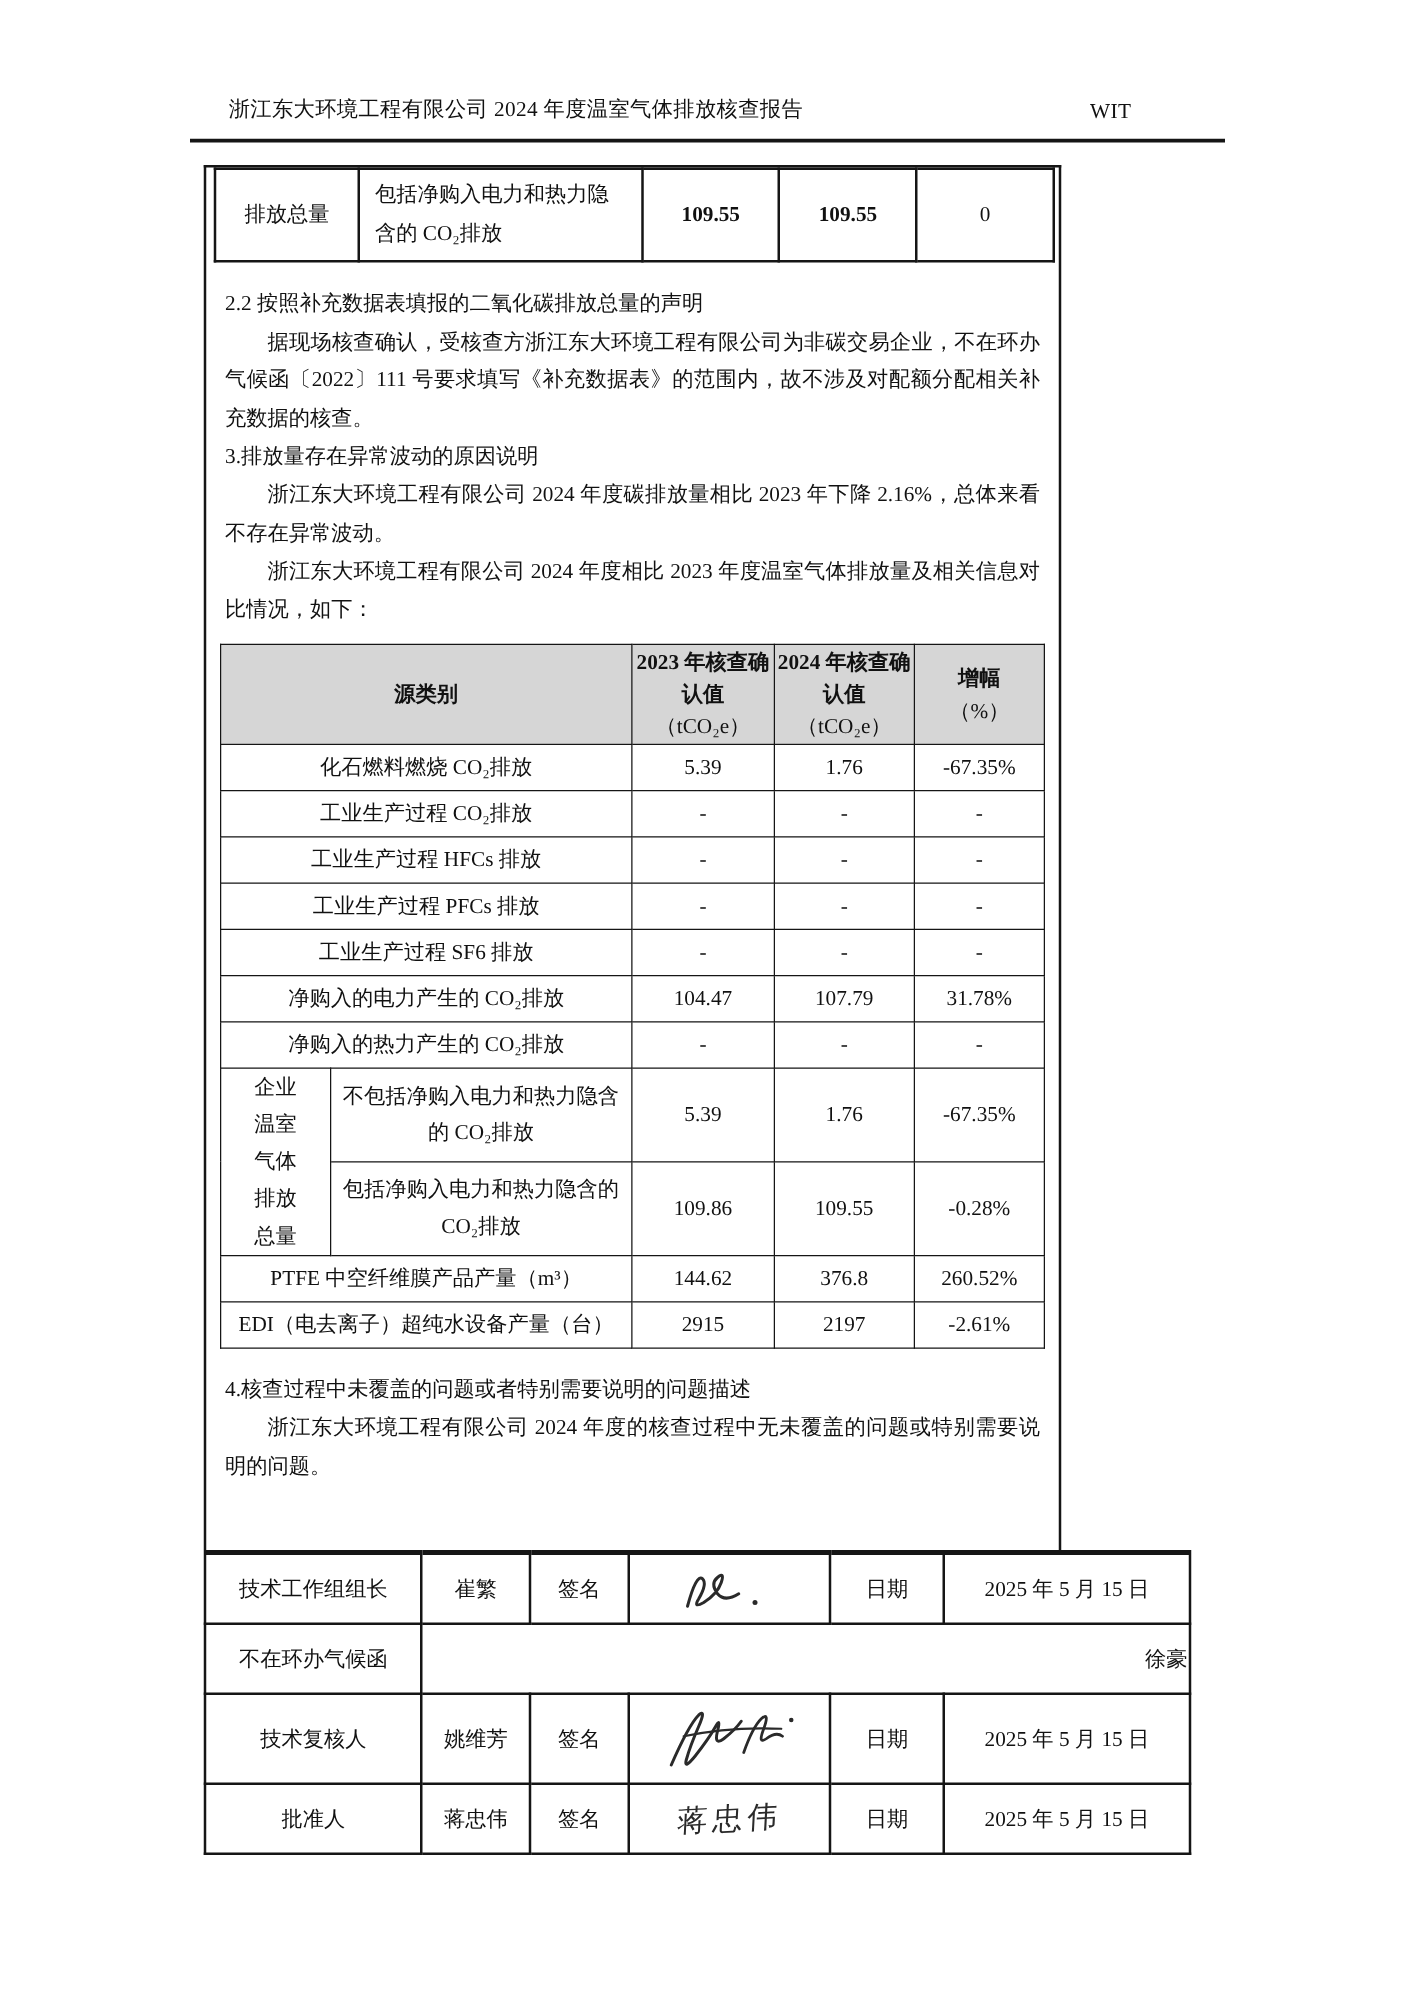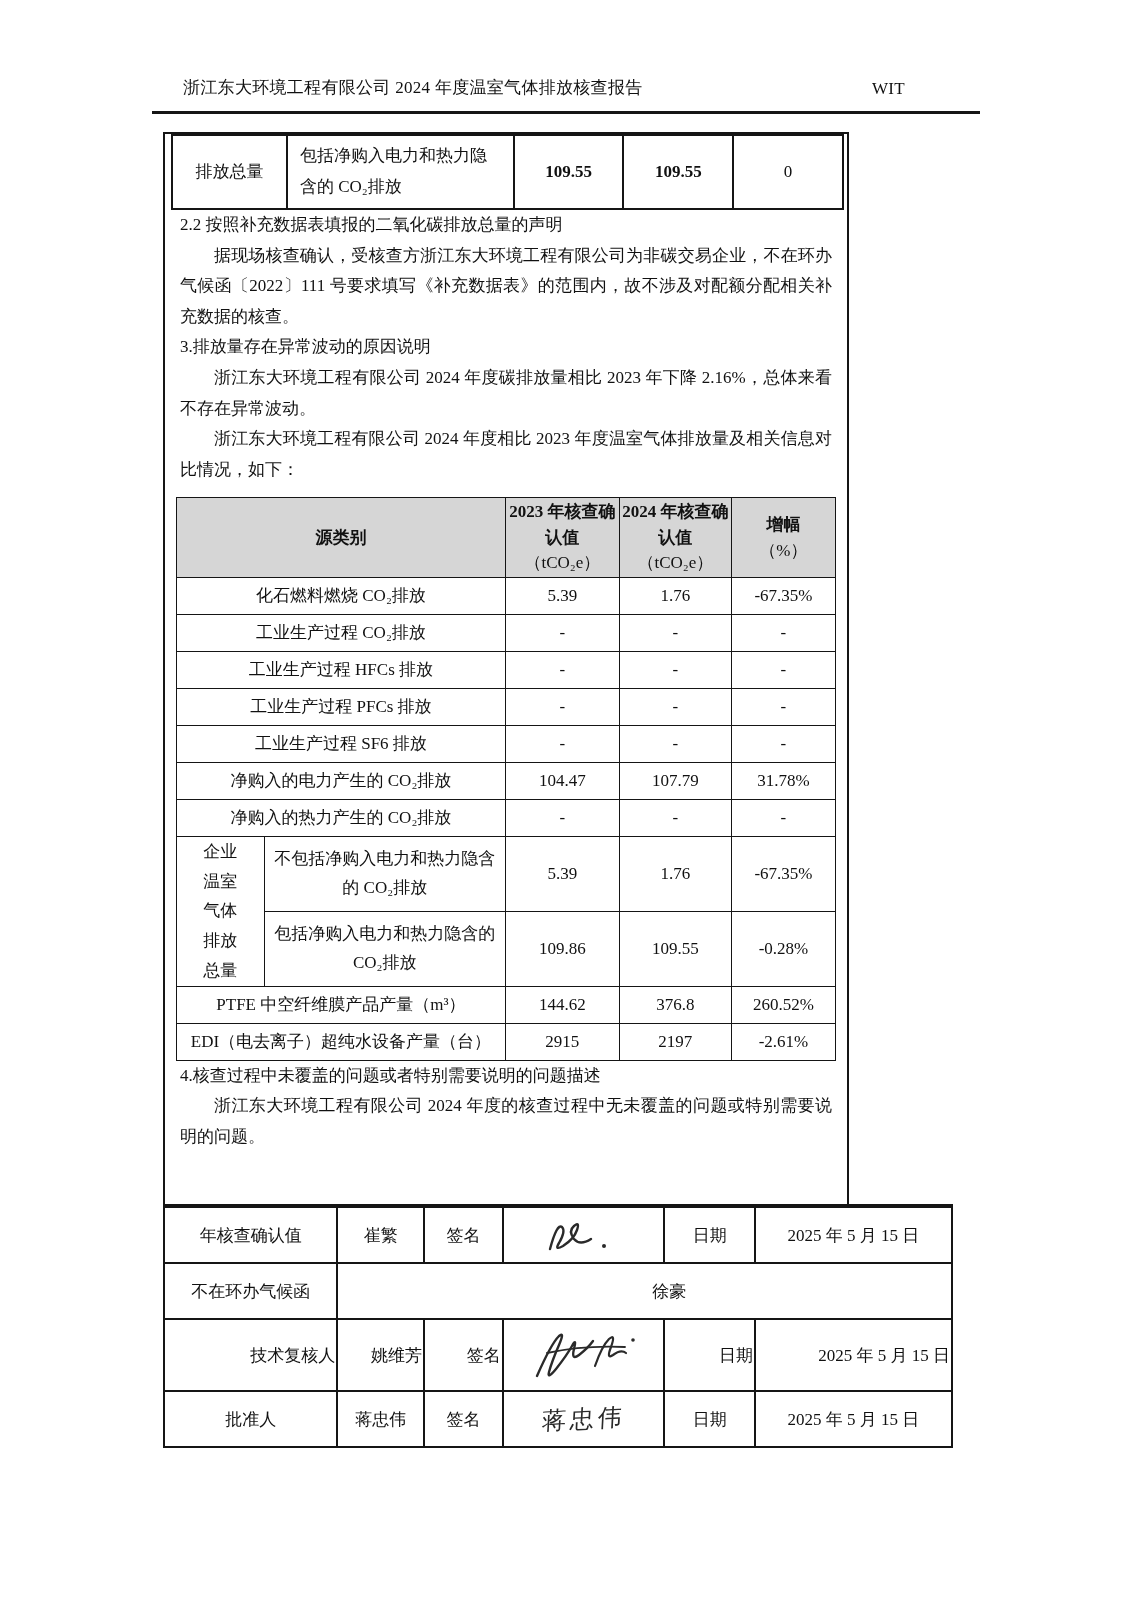--- a/index.html
+++ b/index.html
@@ -26,41 +26,41 @@
 
   
   .carry-table{width:calc(100% - 9px);margin:0 3px 0 6px;font-size:17px;table-layout:fixed;}
   .carry-table td{text-align:center;height:64px;border-width:2px;}
   .carry-table .lbl{width:13%;padding:0 19px;line-height:1.55;}
   .carry-table .desc{width:33.5%;text-align:left;padding:4px 12px;line-height:1.8;}
   .carry-table .val{width:17.5%;}
   .b{font-weight:bold;}
 
   .text-block{margin:0 15px;font-size:17px;line-height:1.8;text-align:justify;}
-  .mt{}
+  .mt{margin-top:18px;}
   .indent{text-indent:2em;}
 
   .cmp-table{width:calc(100% - 22px);margin:12px auto 0;font-size:17px;text-align:center;table-layout:fixed;}
   .cmp-table th{background:#d6d6d6;font-weight:bold;height:74px;line-height:1.5;}
   .cmp-table th .unit{font-weight:normal;display:block;}
   .cmp-table td{height:34px;}
   .cmp-table td.tall{height:58px;}
   .cmp-table td.gdesc{text-align:center;padding:2px 9px;line-height:1.7;}
   .cmp-table td.glabel{padding:0 20px;line-height:1.75;}
 
   .pad-bottom{height:52px;}
 
   .sig-table{width:790px;margin-left:163px;font-size:17px;table-layout:fixed;}
   .sig-table td{border-width:2px;text-align:center;}
   .sig-table tr:first-child td{border-top-width:4px;}
   .sig-table .r1 td{height:52px;}
   .sig-table .r2 td{height:52px;}
-  .sig-table .r3 td{height:68px;text-align:right;}
+  .sig-table .r3 td{height:68px;}
   .sig-table .r4 td{height:52px;}
-  .sig-table .merged{text-align:center;padding-left:50px;}
+  .sig-table .merged{text-align:right;padding-left:50px;}
   .hand{
     display:inline-block;transform:rotate(-3deg) skewX(-6deg);
     font-size:24px;color:#2a2a2a;letter-spacing:4px;
   }
   svg.sig{display:block;margin:0 auto;}
 </style>
 </head>
 <body>
 
 <div class="page-header">
@@ -199,21 +199,21 @@
   <colgroup>
     <col style="width:22%">
       <col style="width:11%">
       <col style="width:10%">
     <col style="width:20.5%">
       <col style="width:11.5%">
       <col style="width:25%">
   </colgroup>
   <tbody>
       <tr class="r1">
-    <td>年核查确认值</td>
+    <td>技术工作组组长</td>
     <td>崔繁</td>
     <td>签名</td>
     <td>
       <svg class="sig" width="120" height="44" viewBox="0 0 120 44">
         <path d="M26 36 Q33 10 38 14 Q42 18 35 30 Q30 38 39 33 Q50 26 53 17 Q56 8 50 13 Q44 18 50 26 Q56 33 67 26" fill="none" stroke="#2a2a2a" stroke-width="2.4" stroke-linecap="round"></path>
         <circle cx="80" cy="33" r="2" fill="#2a2a2a"></circle>
       </svg>
     </td>
     <td>日期</td>
     <td>2025 年 5 月 15 日</td>

